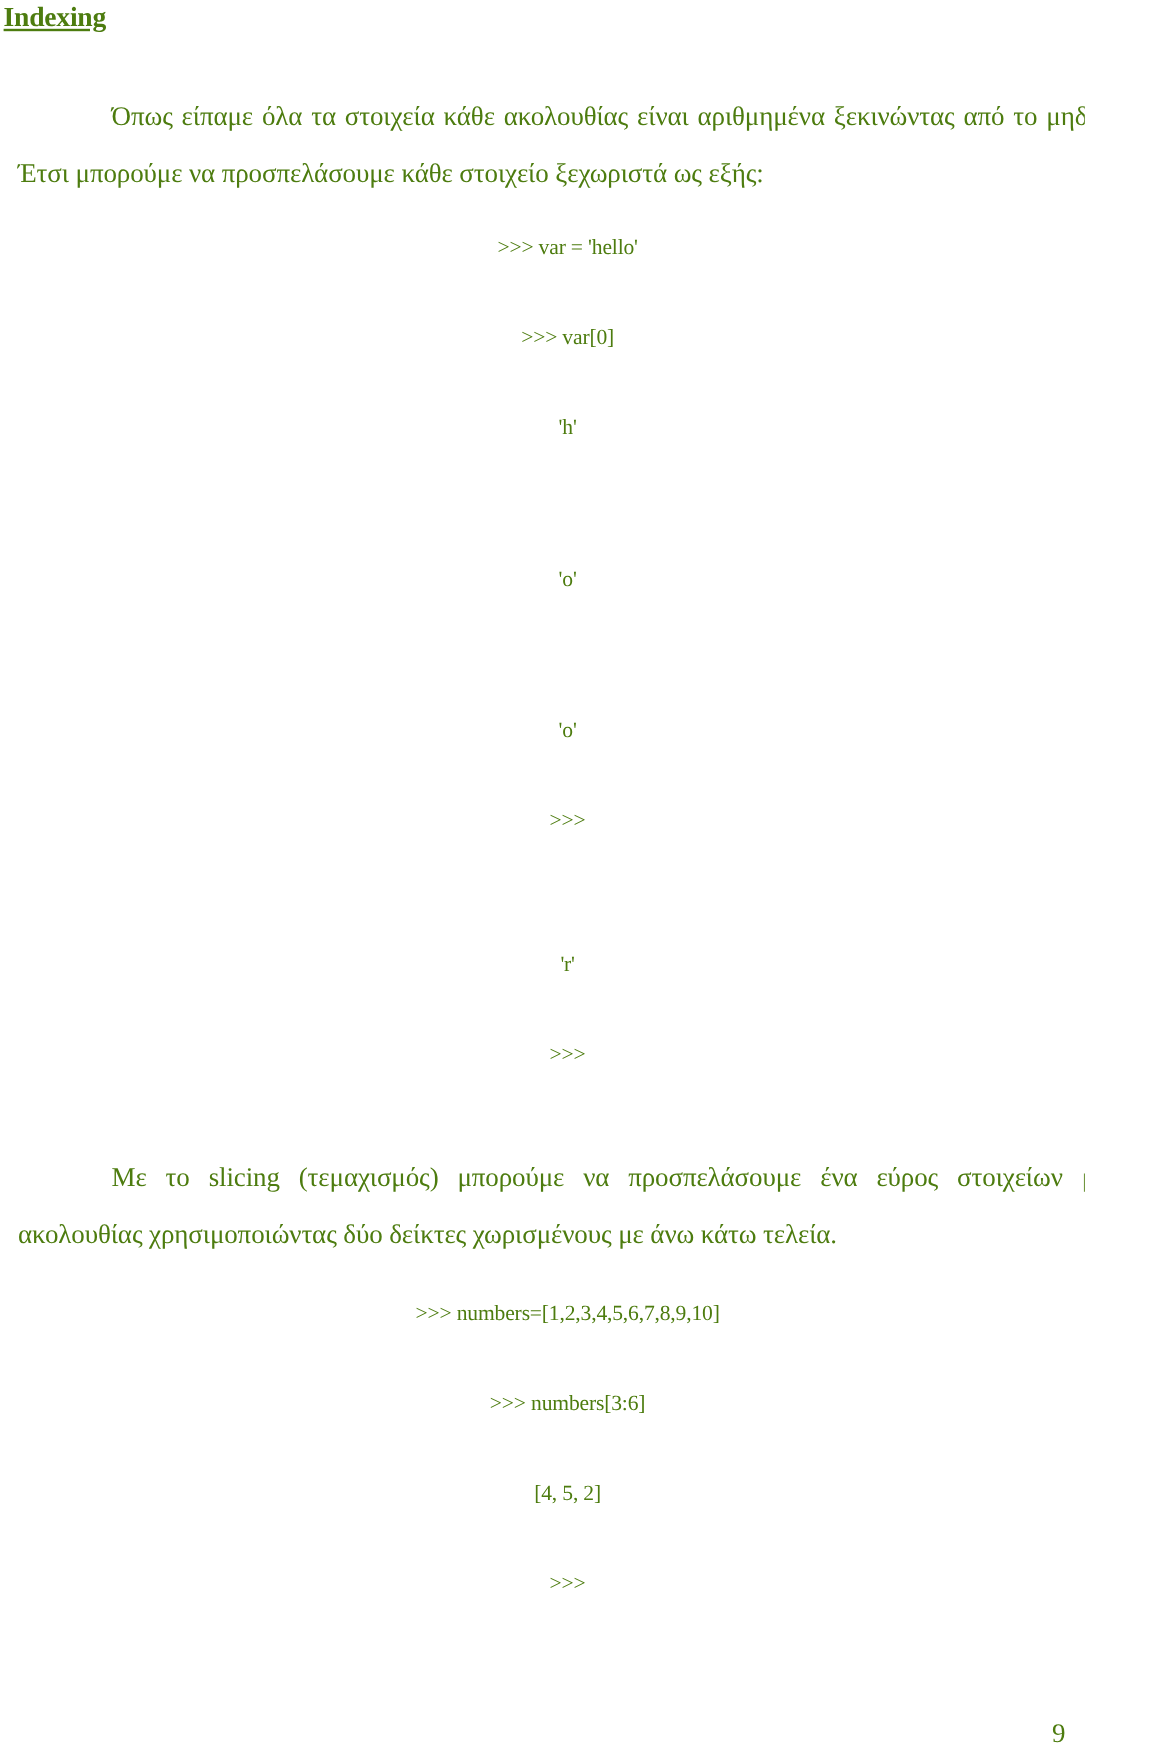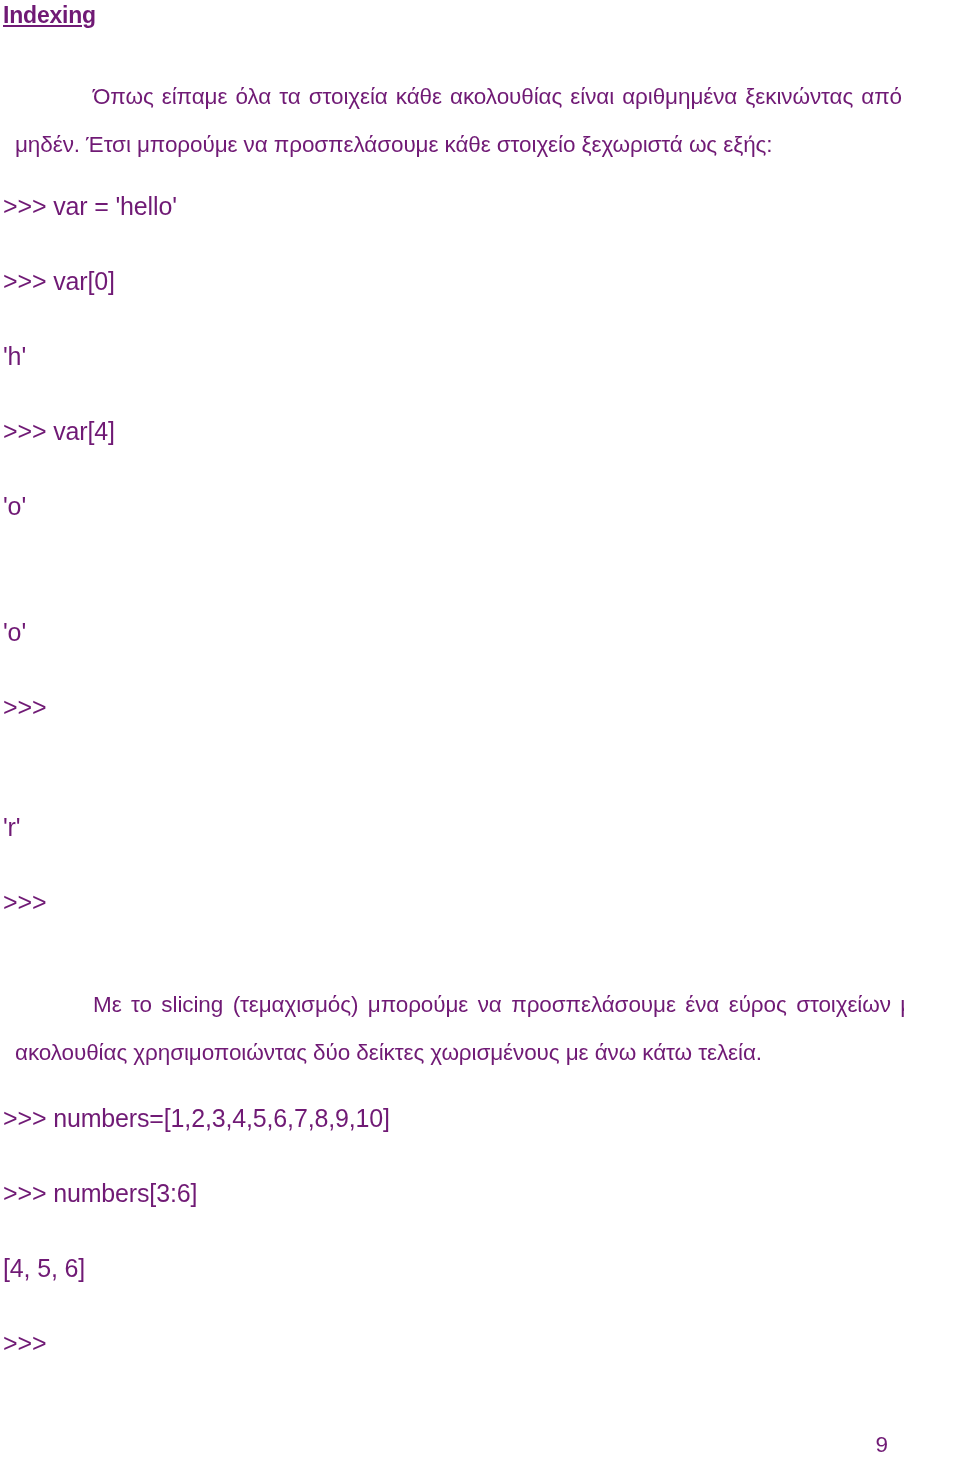--- a/index.html
+++ b/index.html
@@ -6,22 +6,22 @@
     margin: 0;
     padding: 0;
     background: #ffffff;
   }
   .page {
     position: relative;
     width: 904px;
     height: 1470px;
     background: #ffffff;
     overflow: hidden;
-    font-family: Liberation Sans, sans-serif;
-    color: #701a75;
+    font-family: Liberation Serif, serif;
+    color: #4d7c0f;
   }
   .content {
     position: absolute;
     left: 3px;
     top: 0;
     width: 940px;
   }
   .heading {
     font-size: 23px;
     font-weight: bold;
@@ -33,23 +33,23 @@
   .para {
     font-size: 22.5px;
     line-height: 47.5px;
     text-align: justify;
     text-justify: inter-word;
     text-indent: 78px;
     margin: 12px;
     letter-spacing: -0.1px;
   }
   .code {
-    font-size: 25px;
+    font-size: 18px;
     line-height: 24px;
-    text-align: left;
+    text-align: center;
     margin: 0;
     white-space: pre;
     letter-spacing: -0.15px;
   }
   .sp-h1 { height: 31px; }
   .sp-a  { height: 14px; }
   .sp-d  { height: 51px; }
   .sp-e  { height: 51px; }
   .sp-f  { height: 51px; }
   .sp-g  { height: 51px; }
@@ -88,21 +88,20 @@
 
     <div class="code">&gt;&gt;&gt; var = 'hello'</div>
     <div class="sp-d"></div>
 
     <div class="code">&gt;&gt;&gt; var[0]</div>
     <div class="sp-e"></div>
 
     <div class="code">'h'</div>
     <div class="sp-f"></div>
 
-    <div class="code">&gt;&gt;&gt; var[4]</div>
     <div class="sp-g"></div>
 
     <div class="code">'o'</div>
     <div class="sp-i"></div>
 
     <div class="sp-i"></div>
 
     <div class="code">'o'</div>
     <div class="sp-i"></div>
 
@@ -128,21 +127,21 @@
     <p class="para">Με το slicing (τεμαχισμός) μπορούμε να προσπελάσουμε ένα εύρος στοιχείων μια ακολουθίας χρησιμοποιώντας δύο δείκτες χωρισμένους με άνω κάτω τελεία.</p>
 
     <div class="sp-j"></div>
 
     <div class="code">&gt;&gt;&gt; numbers=[1,2,3,4,5,6,7,8,9,10]</div>
     <div class="sp-q"></div>
 
     <div class="code">&gt;&gt;&gt; numbers[3:6]</div>
     <div class="sp-r"></div>
 
-    <div class="code">[4, 5, 6]</div>
+    <div class="code">[4, 5, 2]</div>
     <div class="sp-s"></div>
 
     <div class="code">&gt;&gt;&gt;</div>
 
   </div>
 
   <div class="page-number">9</div>
 </div>
 
 </body></html>

